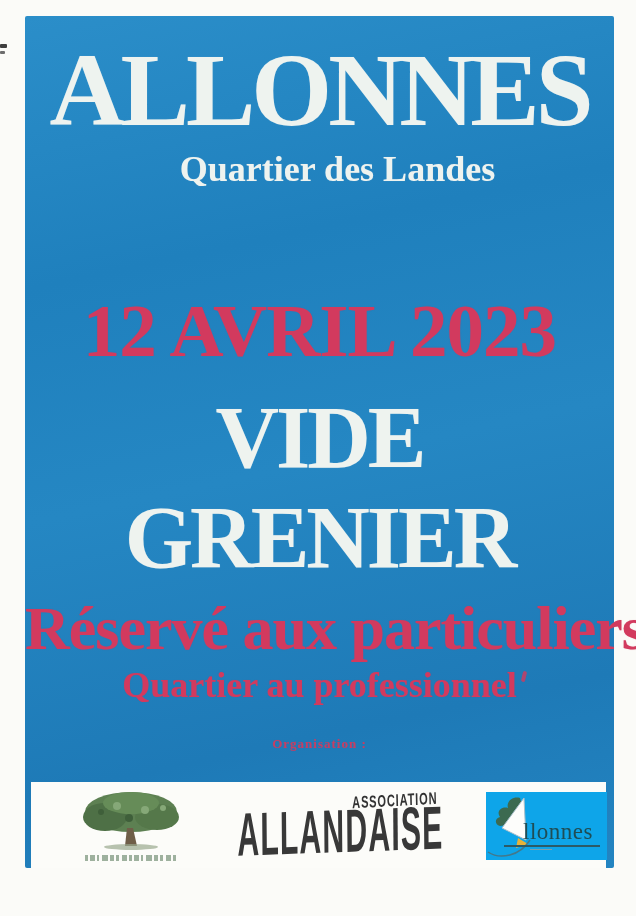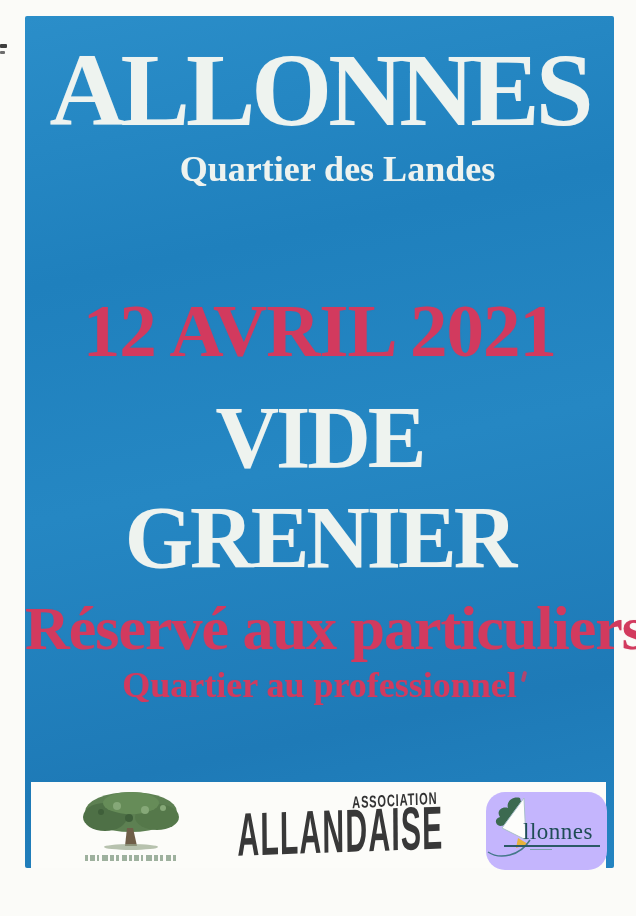--- a/index.html
+++ b/index.html
@@ -57,22 +57,22 @@
     color:#333;white-space:nowrap;
   }
   .assoc-line2{
     position:absolute;left:0;top:6px;
     font-family:"Liberation Sans",sans-serif;font-weight:700;font-size:53px;line-height:53px;
     letter-spacing:2px;transform:scale(.57,1.15) rotate(-1deg);transform-origin:left top;
     color:#383838;white-space:nowrap;
   }
 
   .city-logo{
-    position:absolute;left:455px;top:10px;width:121px;height:78px;
-    background:#c4b5fd;overflow:hidden;border-radius:19px;
+    position:absolute;left:455px;top:10px;width:121px;height:68px;
+    background:#0ea5e9;overflow:hidden;
   }
   .city-bird{position:absolute;left:0;top:2px;width:64px;height:70px;}
   .city-name{
     position:absolute;left:37px;top:28px;
     font-family:"Liberation Serif",serif;font-size:23px;line-height:23px;
     color:#1f4d55;letter-spacing:.5px;white-space:nowrap;
   }
   .city-underline{position:absolute;left:18px;top:53px;width:96px;height:2px;background:#2c5a66;}
   .city-underline-2{position:absolute;left:44px;top:57px;width:22px;height:1px;background:#7da0ac;}
 </style>
@@ -81,26 +81,27 @@
 
 <div class="page">
 
   <div class="scan-mark-1"></div>
   <div class="scan-mark-2"></div>
 
   <div class="poster">
 
     <div class="txt white title">ALLONNES</div>
     <div class="txt white subtitle">Quartier des Landes</div>
-    <div class="txt red date">12 AVRIL 2021</div>
+    <div class="txt red date">12 AVRIL 2023</div>
     <div class="txt white vide">VIDE</div>
     <div class="txt white grenier">GRENIER</div>
     <div class="txt red res1">Réservé aux particuliers</div>
     <div class="txt red res2">Quartier au professionnel</div>
     <div class="artifact-apostrophe"></div>
+    <div class="txt red org">Organisation :</div>
 
     <div class="logo-band">
 
       <div class="tree-logo">
         <svg width="120" height="76" viewBox="0 0 120 76">
           <ellipse cx="60" cy="22" rx="46" ry="20" fill="#5d8052"></ellipse>
           <ellipse cx="34" cy="27" rx="22" ry="14" fill="#4e7046"></ellipse>
           <ellipse cx="86" cy="27" rx="22" ry="13" fill="#55784a"></ellipse>
           <ellipse cx="60" cy="13" rx="28" ry="11" fill="#668c58"></ellipse>
           <circle cx="46" cy="16" r="4" fill="#86a878"></circle>

